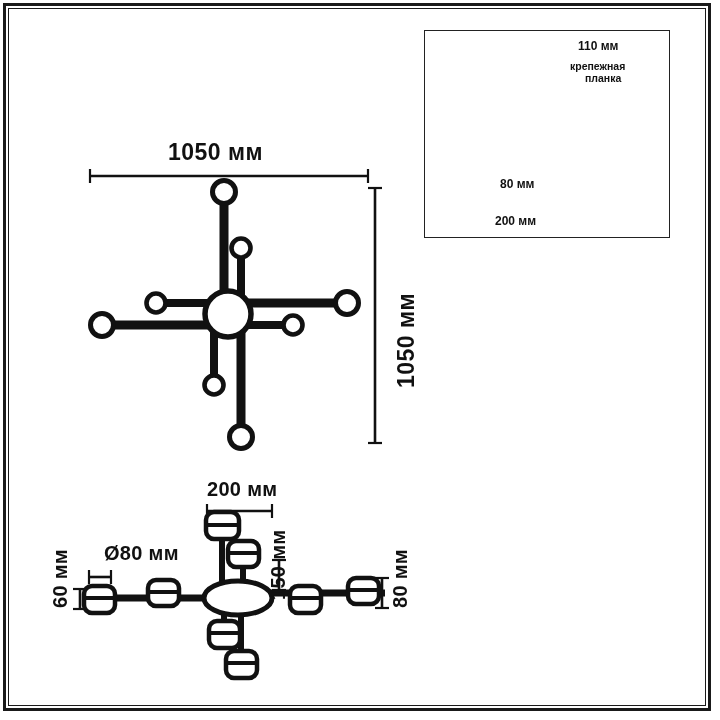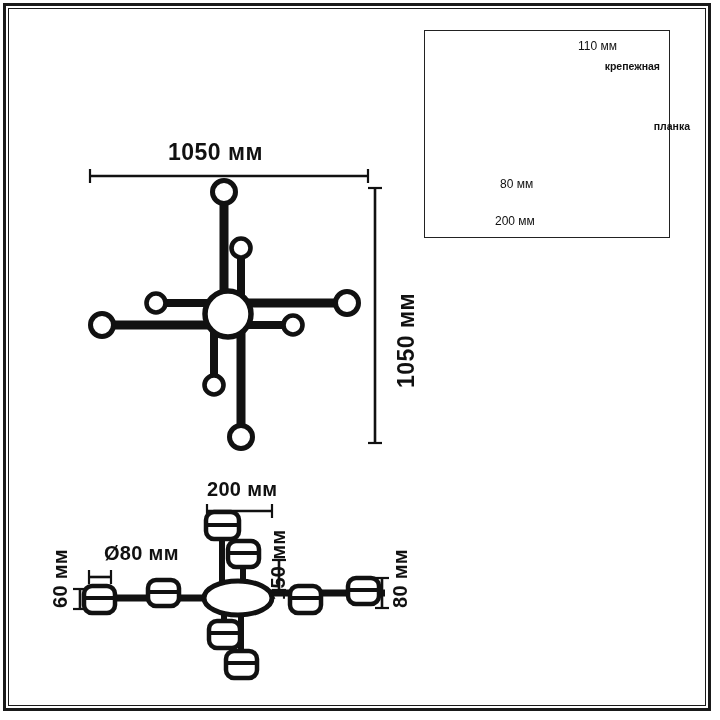--- a/index.html
+++ b/index.html
@@ -55,28 +55,28 @@
     font-weight: bold;
     letter-spacing: 0.5px;
   }
   .lbl-mid {
     font-size: 20px;
     font-weight: bold;
     letter-spacing: 0.3px;
   }
   .lbl-sm {
     font-size: 12px;
-    font-weight: normal;
+    font-weight: bold;
     text-align: right;
   }
   .lbl-xs {
     font-size: 10.5px;
     font-weight: bold;
     line-height: 1.15;
-    text-align: right;
+    text-align: left;
   }
   .rot90 {
     transform: rotate(-90deg);
     transform-origin: left top;
   }
   
   #inset-box {
     position: absolute;
     left: 424px;
     top: 30px;
@@ -294,19 +294,19 @@
   <div class="lbl lbl-mid rot90" style="left:50px; top:608px;">60 мм</div>
 
   <div class="lbl lbl-mid rot90" style="left:268px; top:600px;">150 мм</div>
 
   <div class="lbl lbl-mid rot90" style="left:390px; top:608px;">80 мм</div>
 
   <div class="lbl lbl-sm" style="left:578px; top:40px;">110 мм</div>
 
   <div class="lbl lbl-xs" style="left:570px; top:60px; width:90px;">крепежная</div>
 
-  <div class="lbl lbl-xs" style="left:600px; top:72px; width:90px;margin-top:48px;">планка</div>
+  <div class="lbl lbl-xs" style="left:585px; top:72px; width:90px;">планка</div>
 
   <div class="lbl lbl-sm" style="left:500px; top:178px;">80 мм</div>
 
   <div class="lbl lbl-sm" style="left:495px; top:215px;">200 мм</div>
 
 </div>
 
 </body></html>

